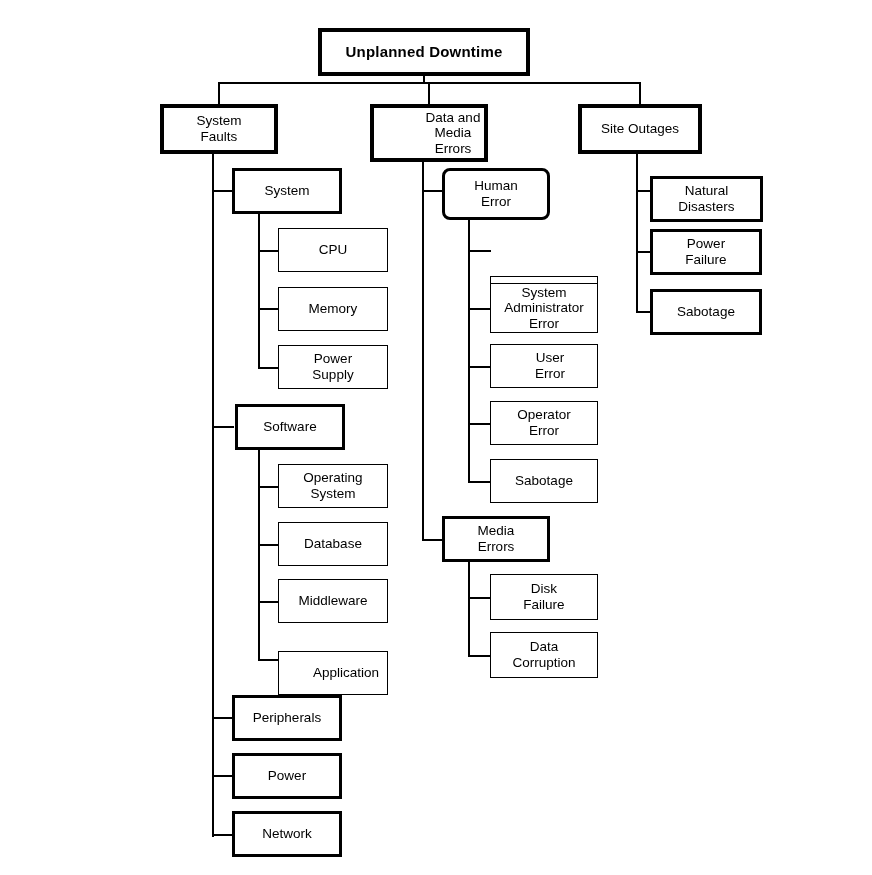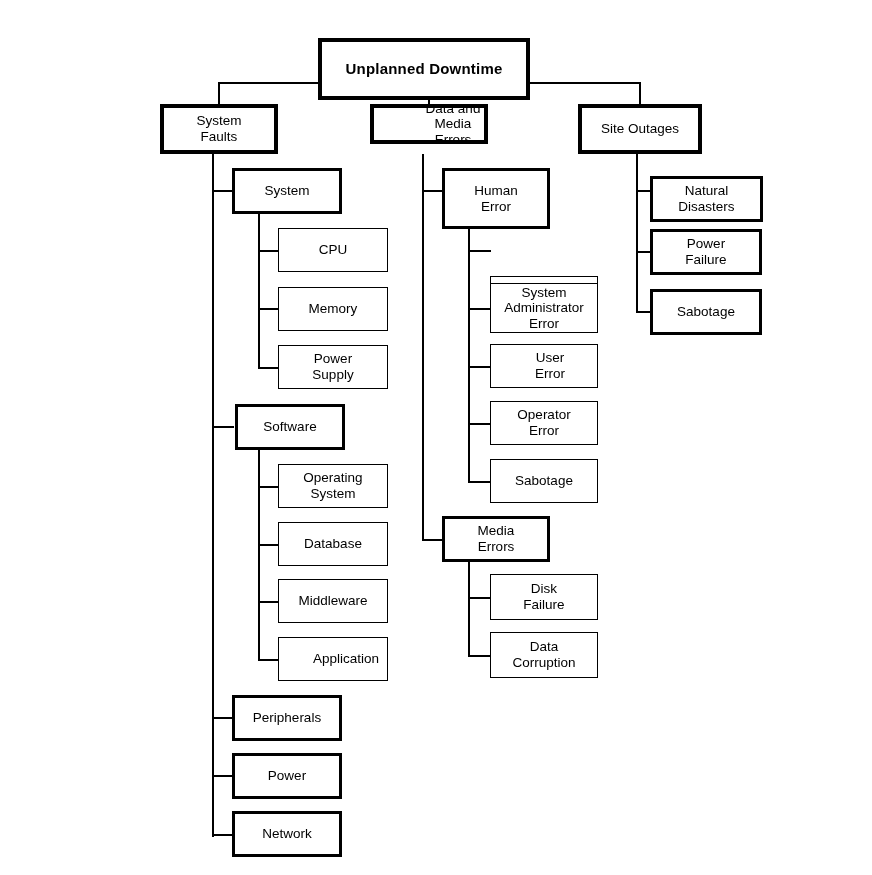--- a/index.html
+++ b/index.html
@@ -92,41 +92,41 @@
       <div class="edge h" style="left: 468px; top: 481px; width: 23px;"></div>
       <div class="edge v" style="left: 468px; top: 562px; height: 93px;"></div>
       <div class="edge h" style="left: 468px; top: 597px; width: 23px;"></div>
       <div class="edge h" style="left: 468px; top: 655px; width: 23px;"></div>
       <div class="edge v" style="left: 636px; top: 154px; height: 158px;"></div>
       <div class="edge h" style="left: 636px; top: 190px; width: 15px;"></div>
       <div class="edge h" style="left: 636px; top: 251px; width: 15px;"></div>
       <div class="edge h" style="left: 636px; top: 311px; width: 15px;"></div>
     </div>
   <div id="nodes-layer">
-      <div class="node l0" style="left: 318px; top: 38px; width: 212px; height: 62px;">Unplanned Downtime</div>
+      <div class="node l0" style="left: 318px; top: 28px; width: 212px; height: 48px;">Unplanned Downtime</div>
       <div class="node l1" style="left: 160px; top: 104px; width: 118px; height: 50px;">System
 Faults</div>
-      <div class="node l1" style="left: 370px; top: 104px; width: 118px; height: 40px; padding-left: 48px;">Data and
+      <div class="node l1" style="left: 370px; top: 104px; width: 118px; height: 58px; padding-left: 48px;">Data and
 Media Errors</div>
       <div class="node l1" style="left: 578px; top: 104px; width: 124px; height: 50px;">Site Outages</div>
       <div class="node l2" style="left: 232px; top: 168px; width: 110px; height: 46px;">System</div>
       <div class="node l3" style="left: 278px; top: 228px; width: 110px; height: 44px;">CPU</div>
       <div class="node l3" style="left: 278px; top: 287px; width: 110px; height: 44px;">Memory</div>
       <div class="node l3" style="left: 278px; top: 345px; width: 110px; height: 44px;">Power
 Supply</div>
       <div class="node l2" style="left: 235px; top: 404px; width: 110px; height: 46px;">Software</div>
       <div class="node l3" style="left: 278px; top: 464px; width: 110px; height: 44px;">Operating
 System</div>
       <div class="node l3" style="left: 278px; top: 522px; width: 110px; height: 44px;">Database</div>
       <div class="node l3" style="left: 278px; top: 579px; width: 110px; height: 44px;">Middleware</div>
-      <div class="node l3" style="left: 278px; top: 637px; width: 110px; height: 44px; padding-left: 26px;">Application</div>
+      <div class="node l3" style="left: 278px; top: 651px; width: 110px; height: 44px; padding-left: 26px;">Application</div>
       <div class="node l2" style="left: 232px; top: 695px; width: 110px; height: 46px;">Peripherals</div>
       <div class="node l2" style="left: 232px; top: 753px; width: 110px; height: 46px;">Power</div>
       <div class="node l2" style="left: 232px; top: 811px; width: 110px; height: 46px;">Network</div>
-      <div class="node l2" style="left: 442px; top: 168px; width: 108px; height: 61px;">Human
+      <div class="node l2" style="left: 442px; top: 168px; width: 108px; height: 52px; border-radius: 8px;">Human
 Error</div>
       <div class="node l3" style="left: 490px; top: 228px; width: 108px; height: 44px; margin-top: 48px;">DBA
 Error</div>
       <div class="node l3" style="left: 490px; top: 283px; width: 108px; height: 50px;">System
 Administrator
 Error</div>
       <div class="node l3" style="left: 490px; top: 344px; width: 108px; height: 44px; padding-left: 12px;">User
 Error</div>
       <div class="node l3" style="left: 490px; top: 401px; width: 108px; height: 44px;">Operator
 Error</div>

